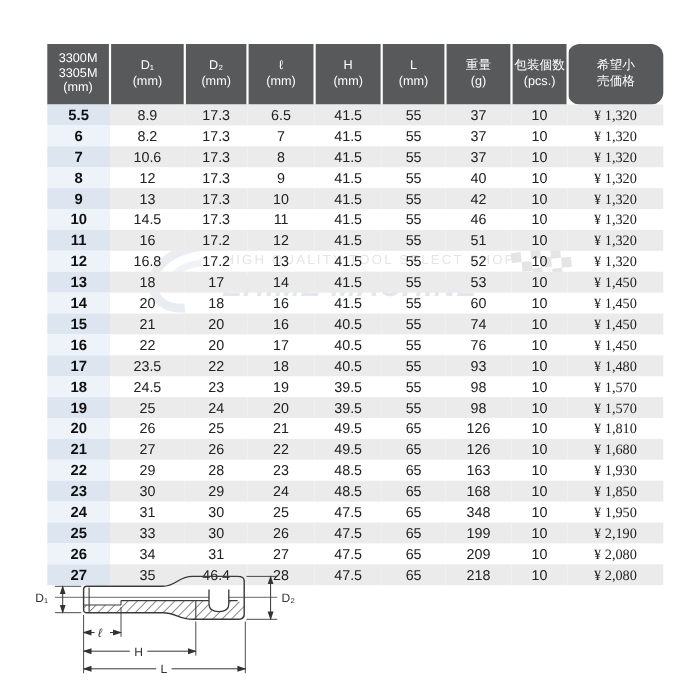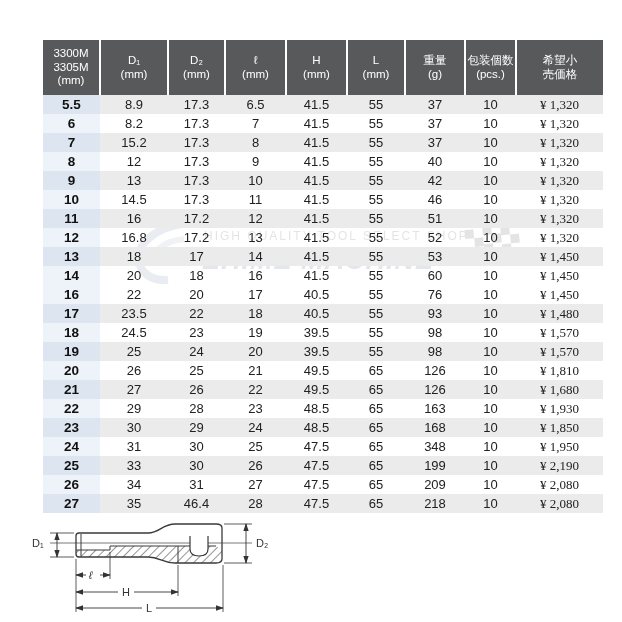--- a/index.html
+++ b/index.html
@@ -5,21 +5,21 @@
   html,body{margin:0;padding:0;background:#fff;}
   .page{position:relative;width:622px;height:622px;background:#fff;overflow:hidden;
         font-family:"Liberation Sans","DejaVu Sans",sans-serif;}
 
   
   table.spec{position:absolute;left:43px;top:4px;border-collapse:collapse;table-layout:fixed;
              width:560px;font-size:13px;color:#212121;margin-top:36px;}
   table.spec th{background:#58595b;color:#fff;font-weight:400;font-size:11.5px;line-height:1.18;
                 text-align:center;vertical-align:middle;height:55px;padding:0;
                 border-right:2px solid #fff;}
-  table.spec th:last-child{border-right:none;}
+  table.spec th:last-child{border-right:none;border-radius:11px;}
   table.spec td{height:19px;padding:0;text-align:center;vertical-align:middle;line-height:19px;}
   tr.alt td{background:#ebebeb;}
   td.size{font-weight:700;font-size:13.5px;color:#111;background:#eef2f9;}
   tr.alt td.size{background:#dde6f0;}
   td.price{text-align:right;padding-right:28px;font-family:Liberation Serif, serif;}
 
   
   .watermark{position:absolute;left:18px;top:215px;width:622px;height:80px;opacity:.55;
              pointer-events:none;}
   .wm-line1{position:absolute;left:186px;top:14px;font-size:12px;letter-spacing:2px;
@@ -131,21 +131,21 @@
           <td>17.3</td>
           <td>7</td>
           <td>41.5</td>
           <td>55</td>
           <td>37</td>
           <td>10</td>
           <td class="price">¥ 1,320</td>
         </tr>
         <tr class="alt">
           <td class="size">7</td>
-          <td>15.2</td>
+          <td>10.6</td>
           <td>17.3</td>
           <td>8</td>
           <td>41.5</td>
           <td>55</td>
           <td>37</td>
           <td>10</td>
           <td class="price">¥ 1,320</td>
         </tr>
         <tr class="">
           <td class="size">8</td>
@@ -214,20 +214,31 @@
           <td class="price">¥ 1,450</td>
         </tr>
         <tr class="">
           <td class="size">14</td>
           <td>20</td>
           <td>18</td>
           <td>16</td>
           <td>41.5</td>
           <td>55</td>
           <td>60</td>
+          <td>10</td>
+          <td class="price">¥ 1,450</td>
+        </tr>
+        <tr class="alt">
+          <td class="size">15</td>
+          <td>21</td>
+          <td>20</td>
+          <td>16</td>
+          <td>40.5</td>
+          <td>55</td>
+          <td>74</td>
           <td>10</td>
           <td class="price">¥ 1,450</td>
         </tr>
         <tr class="">
           <td class="size">16</td>
           <td>22</td>
           <td>20</td>
           <td>17</td>
           <td>40.5</td>
           <td>55</td>

